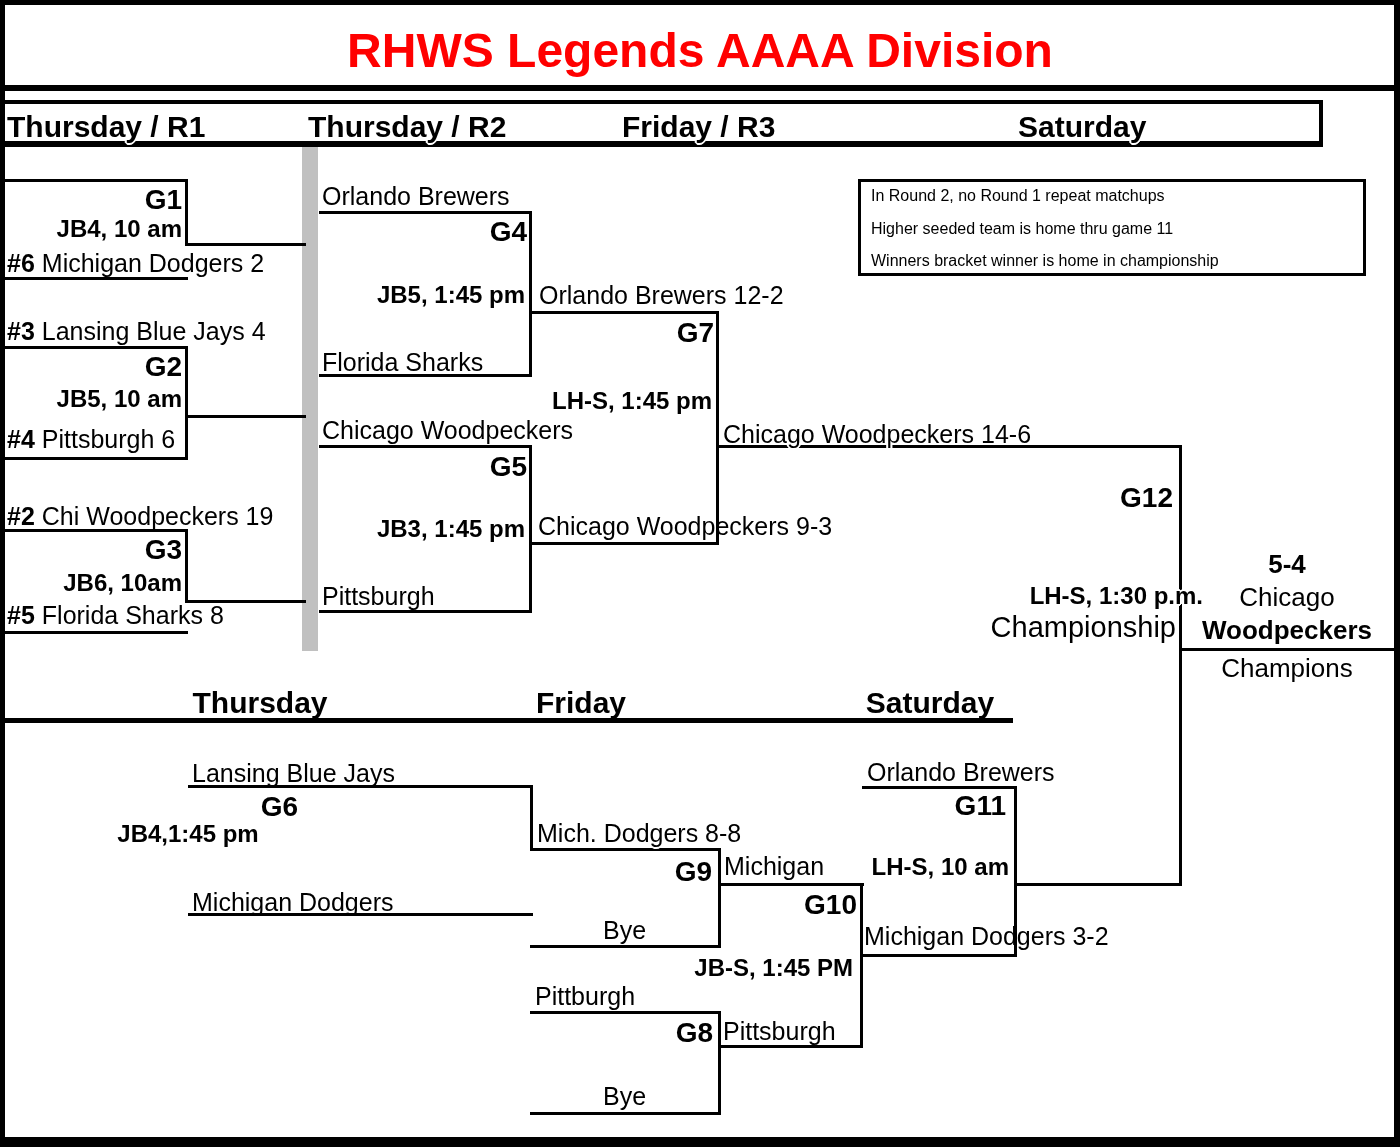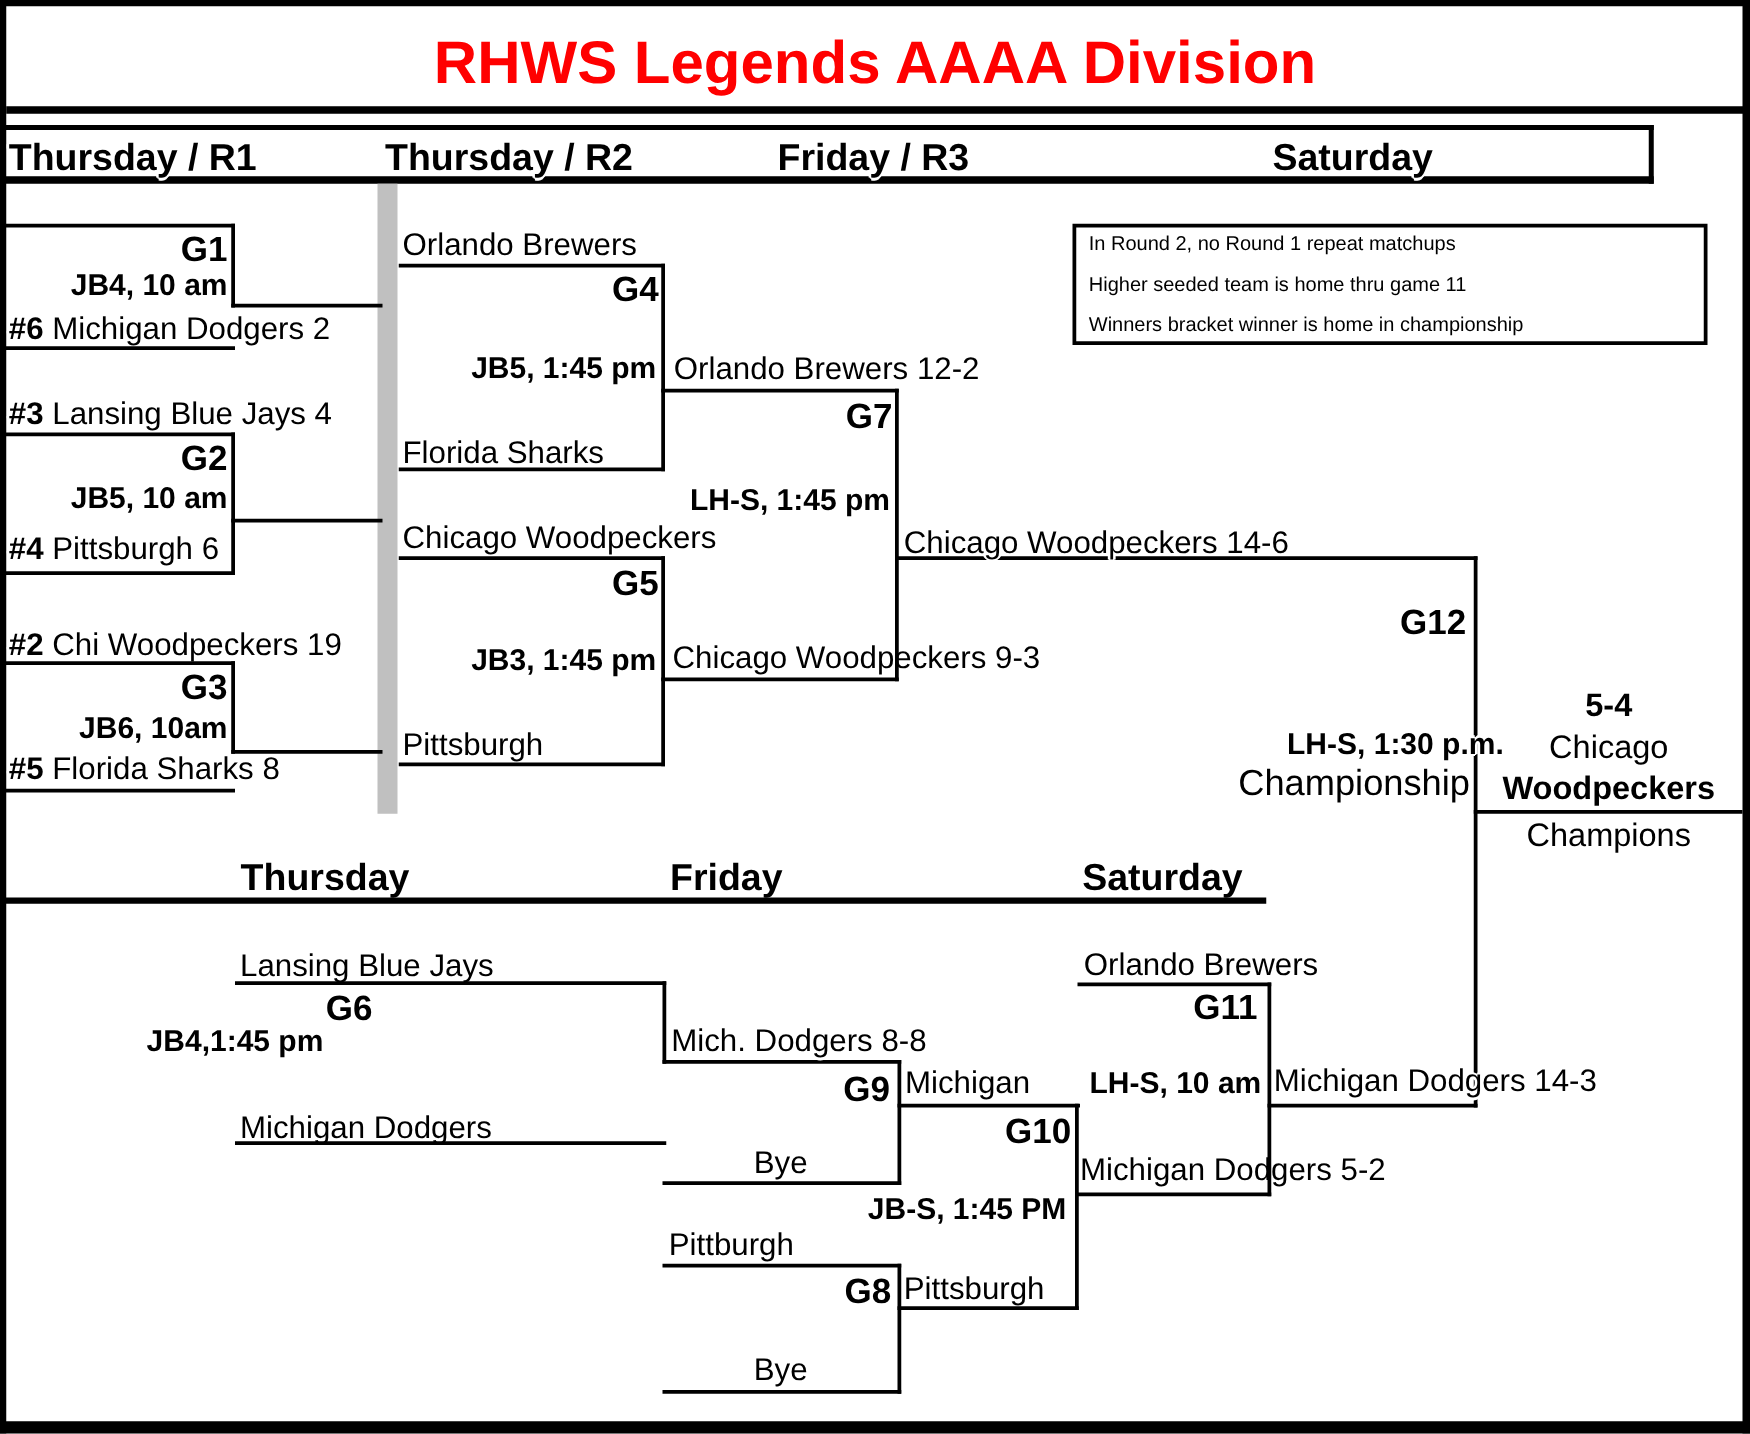--- a/index.html
+++ b/index.html
@@ -148,23 +148,22 @@
   <div class="txt team" style="left:723px;top:1018px;">Pittsburgh</div>
   <div class="vl" style="left:718px;top:1011px;height:104px;"></div>
   <div class="hl" style="left:718px;top:1045px;width:145px;"></div>
   <div class="txt team" style="left:603px;top:1083px;">Bye</div>
   <div class="hl" style="left:530px;top:1112px;width:191px;"></div>
 
   <div class="txt glabel right" style="left:657px;top:890px;width:200px;">G10</div>
   <div class="vl" style="left:860px;top:883px;height:165px;"></div>
   <div class="txt ginfo right" style="left:653px;top:955px;width:200px;">JB-S, 1:45 PM</div>
   <div class="hl" style="left:860px;top:954px;width:157px;"></div>
-  <div class="txt team" style="left:864px;top:923px;">Michigan Dodgers 5-2</div>
+  <div class="txt team" style="left:864px;top:923px;">Michigan Dodgers 3-2</div>
 
   <div class="txt team" style="left:867px;top:759px;">Orlando Brewers</div>
   <div class="hl" style="left:862px;top:786px;width:155px;"></div>
   <div class="txt glabel right" style="left:806px;top:791px;width:200px;">G11</div>
   <div class="txt ginfo right" style="left:809px;top:854px;width:200px;">LH-S, 10 am</div>
   <div class="vl" style="left:1014px;top:786px;height:171px;"></div>
   <div class="hl" style="left:1014px;top:883px;width:168px;"></div>
-  <div class="txt team" style="left:1019px;top:852px;">Michigan Dodgers 14-3</div>
 
 </div>
 
 </body></html>

